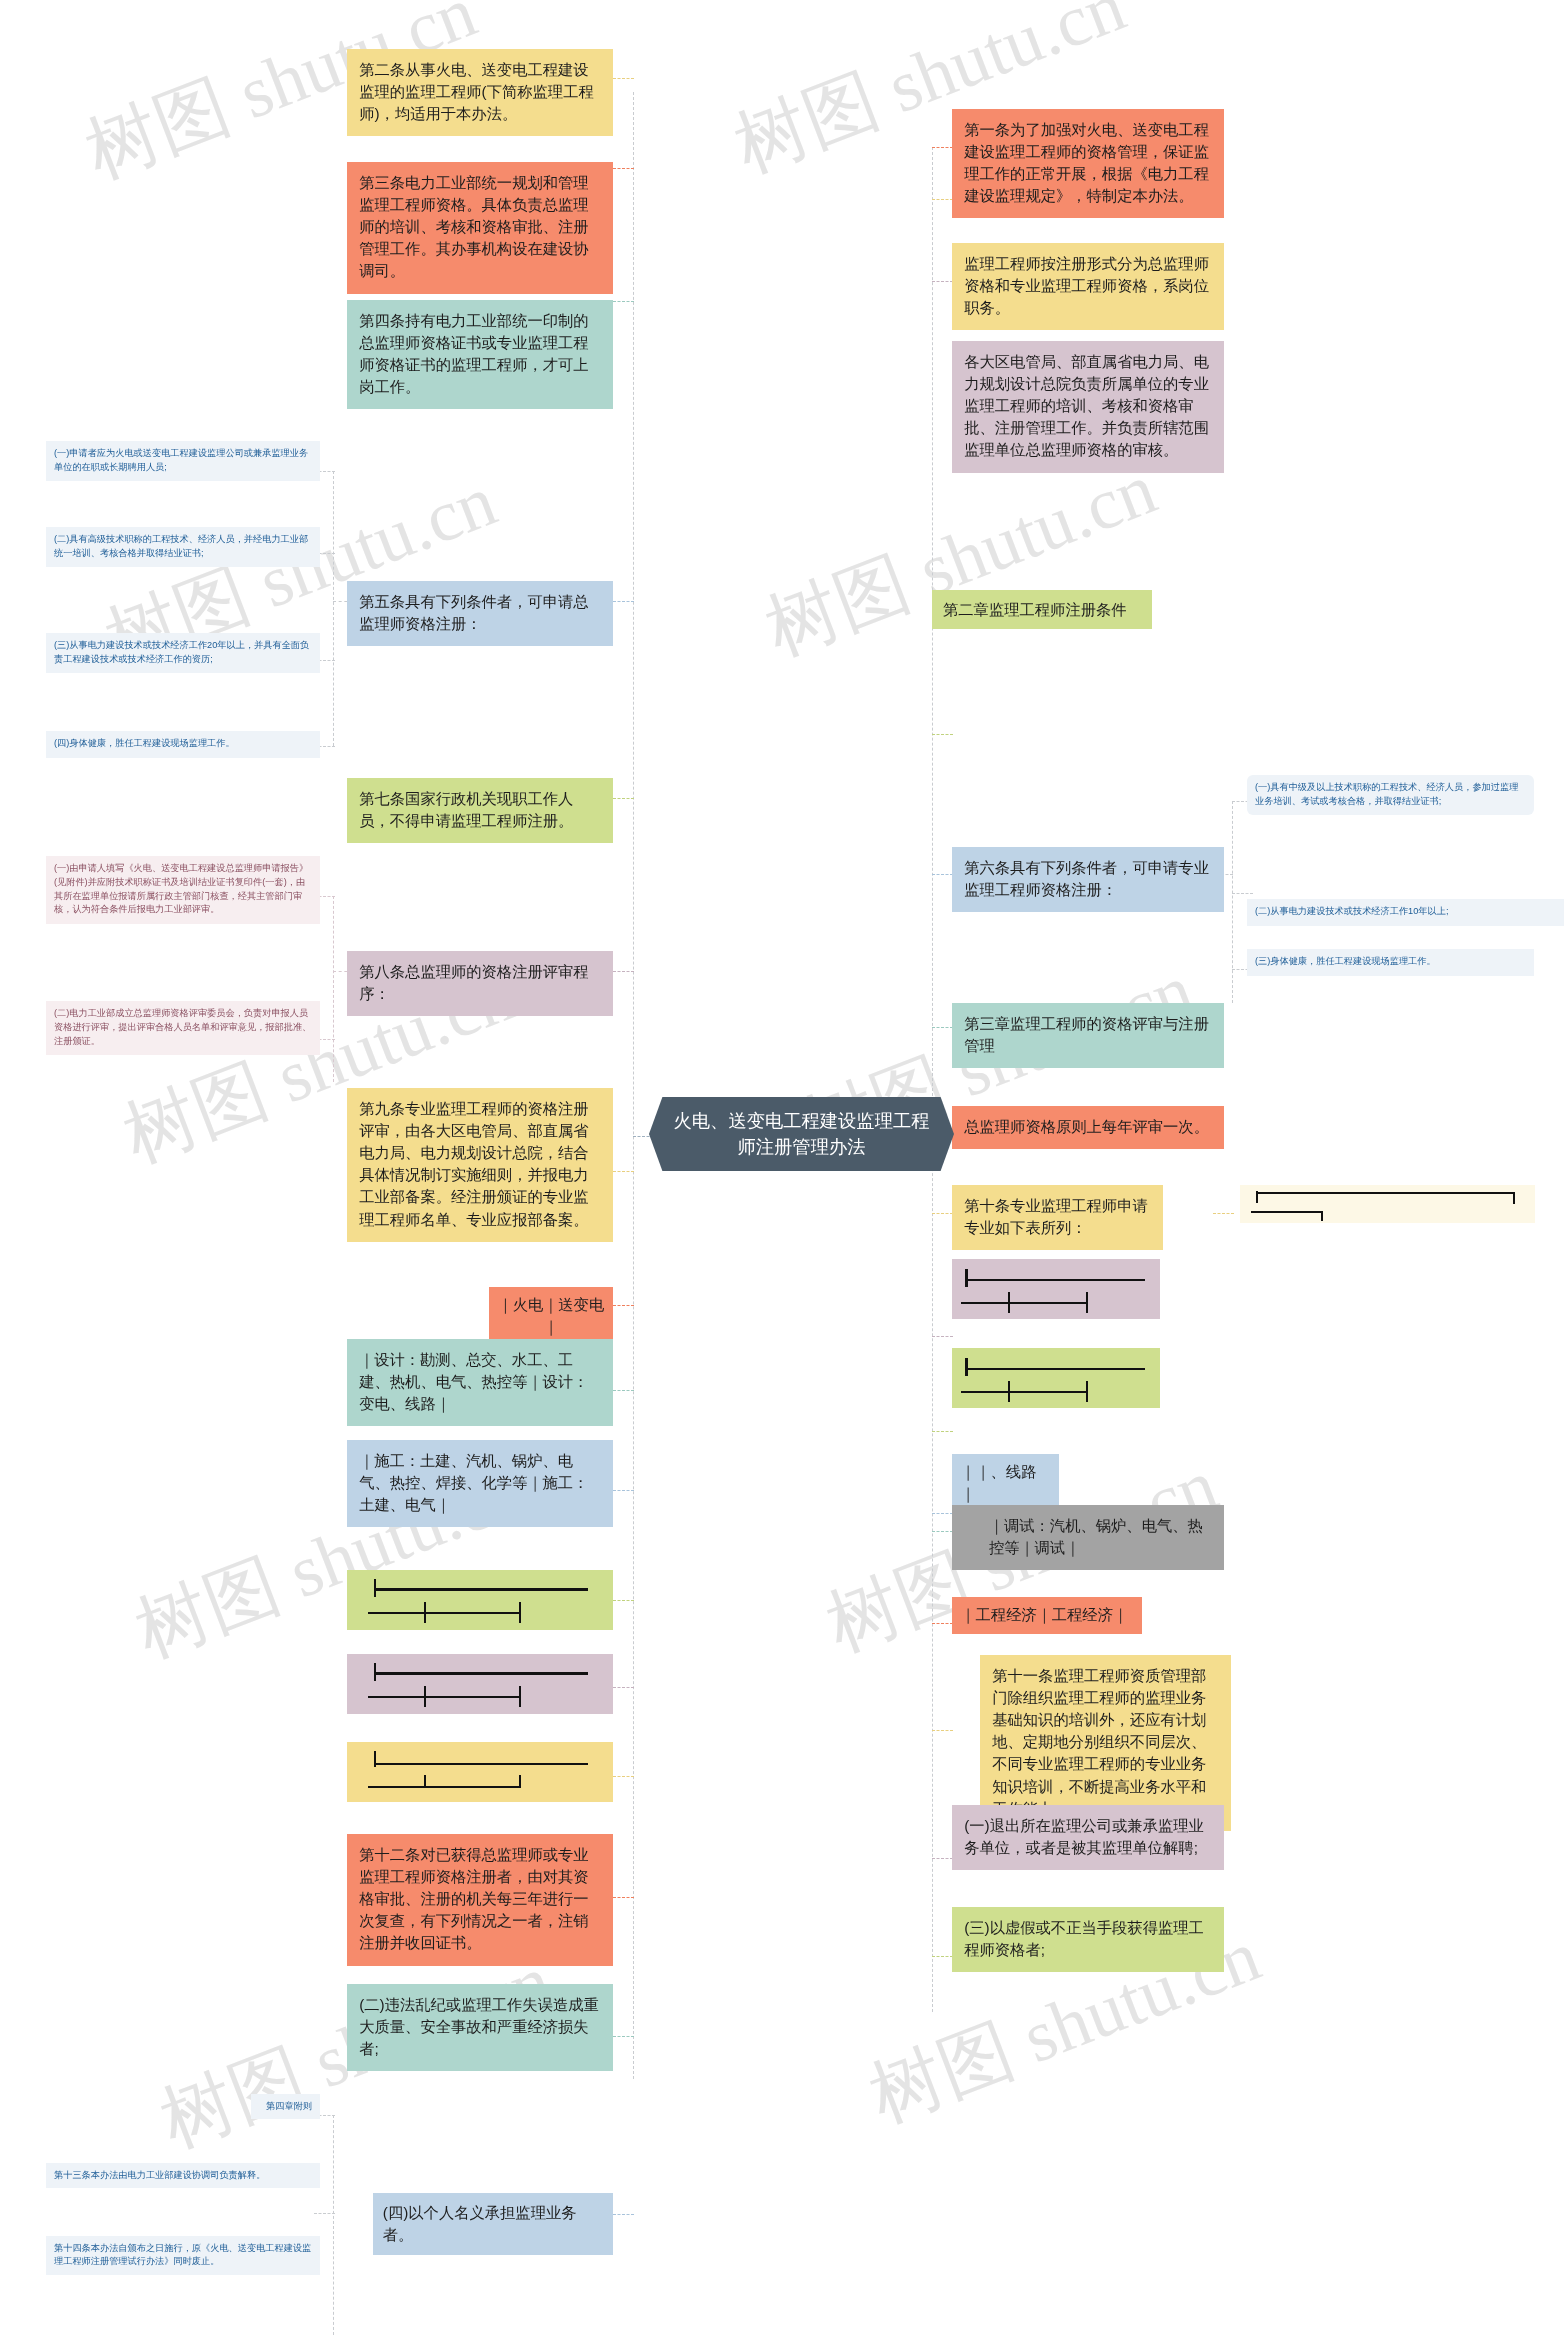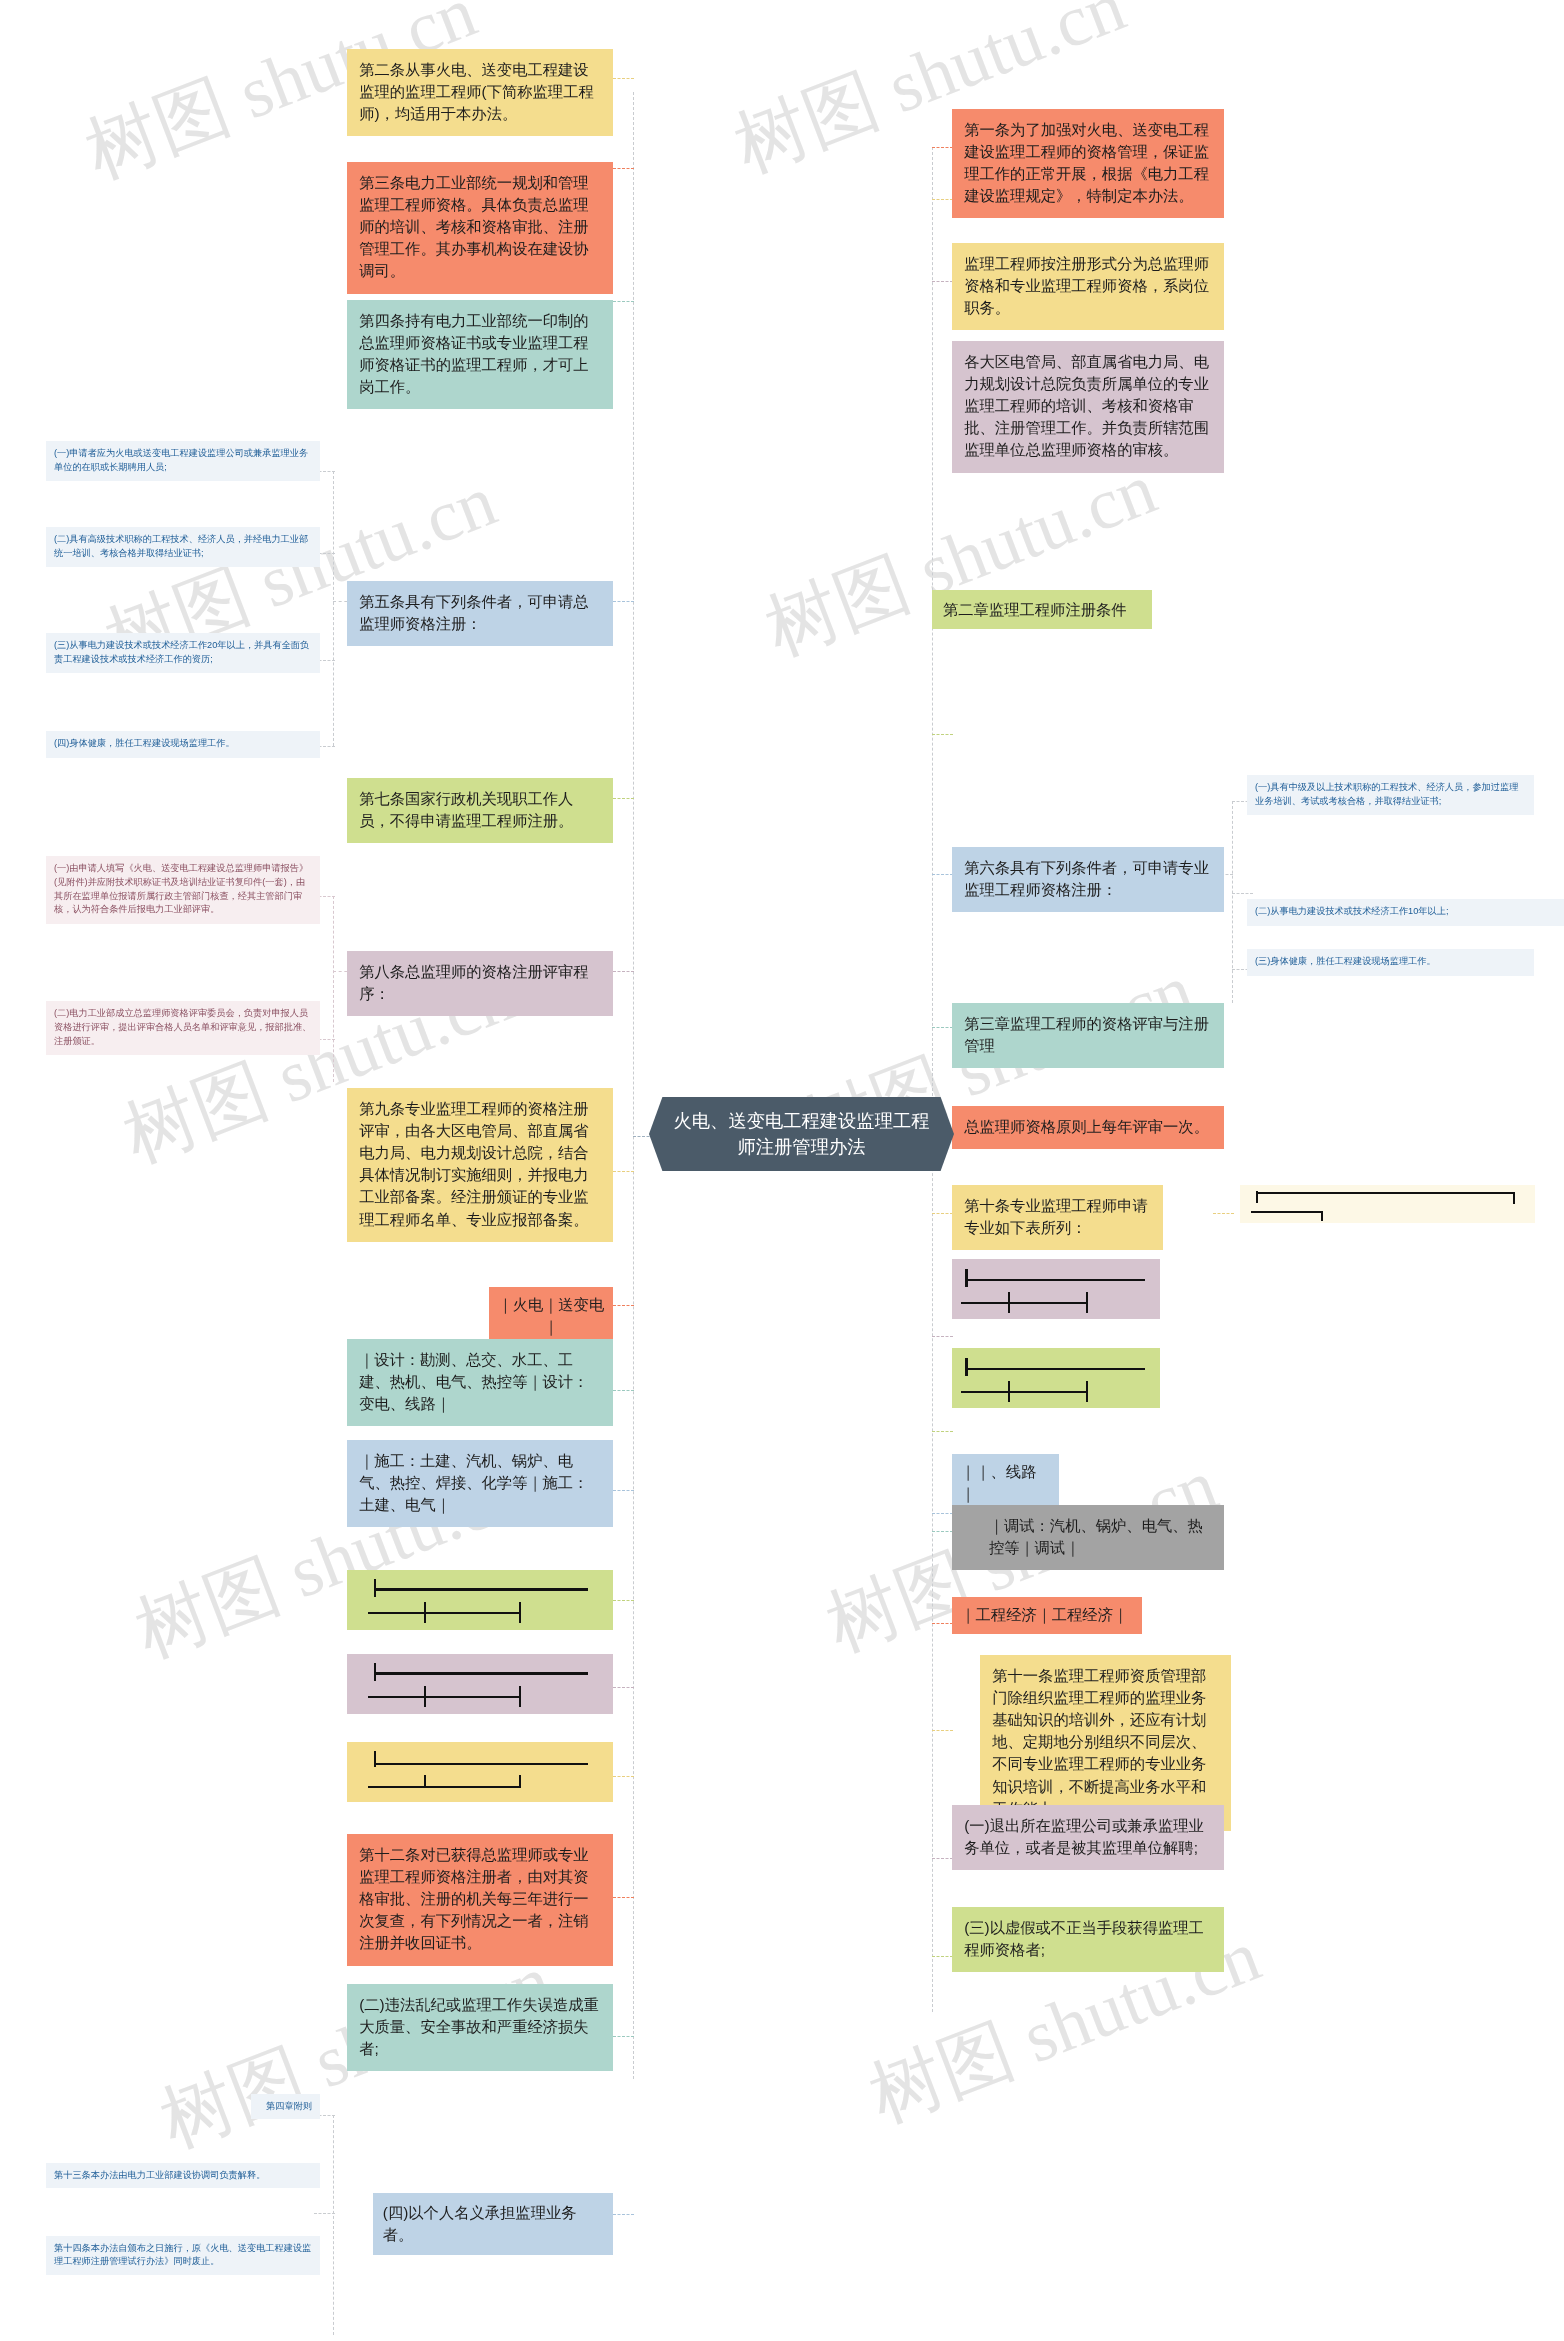--- a/index.html
+++ b/index.html
@@ -355,21 +355,21 @@
   </div>
 
   <div class="node big" style="left:952px;top:1805px;width:272px;background:#d6c4cf;">
     <span>(一)退出所在监理公司或兼承监理业务单位，或者是被其监理单位解聘;</span>
   </div>
 
   <div class="node big" style="left:952px;top:1907px;width:272px;background:#cfdf8f;">
     <span>(三)以虚假或不正当手段获得监理工程师资格者;</span>
   </div>
 
-  <div class="node small" style="left:1247px;top:775px;width:287px;background:#eef3f8;">
+  <div class="node small" style="left:1247px;top:775px;width:287px;background:#eef3f8;border-radius:6px;">
     <span>(一)具有中级及以上技术职称的工程技术、经济人员，参加过监理业务培训、考试或考核合格，并取得结业证书;</span>
   </div>
 
   <div class="node small" style="left:1247px;top:899px;width:321px;background:#eef3f8;">
     <span>(二)从事电力建设技术或技术经济工作10年以上;</span>
   </div>
 
   <div class="node small" style="left:1247px;top:949px;width:287px;background:#eef3f8;">
     <span>(三)身体健康，胜任工程建设现场监理工作。</span>
   </div>

